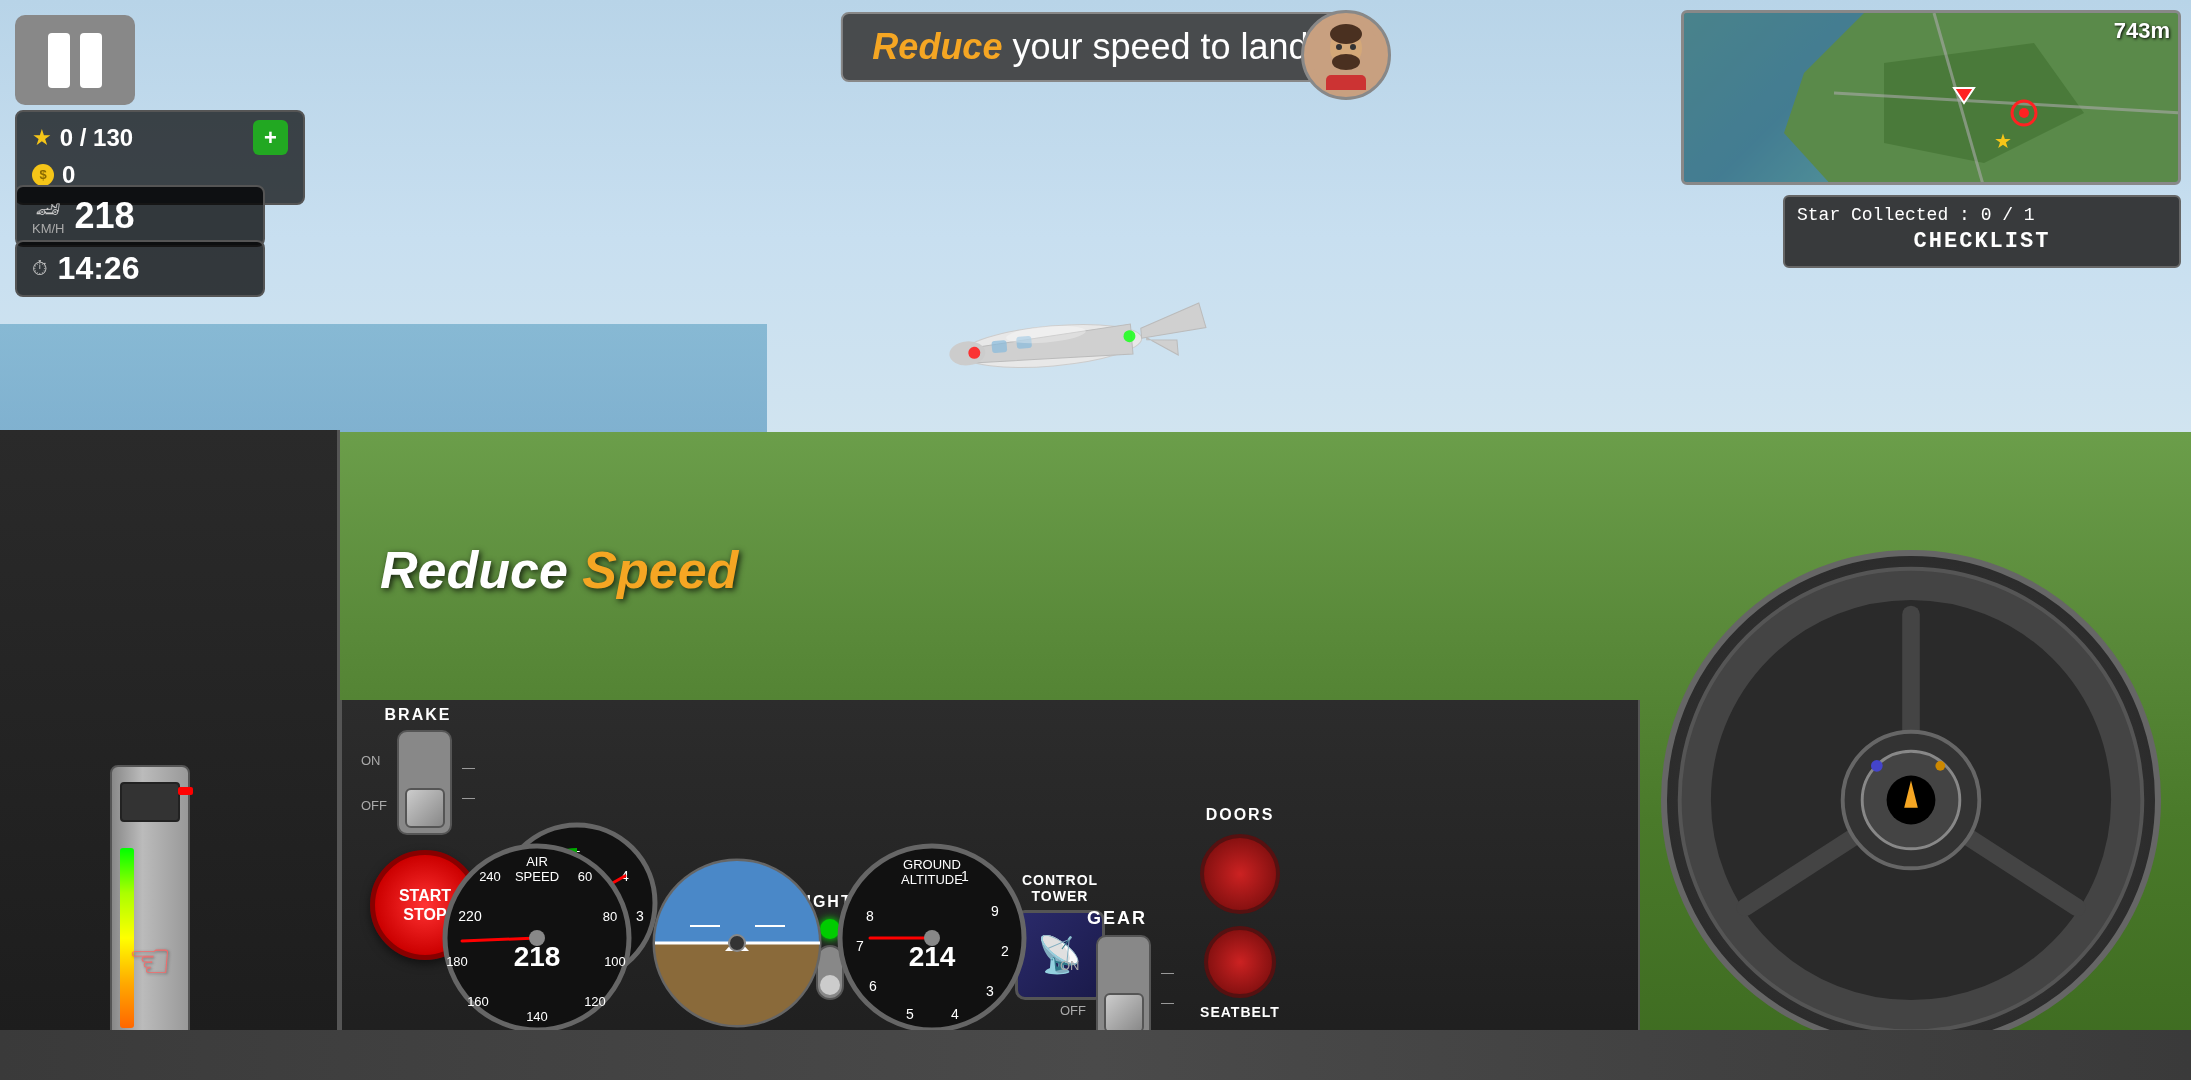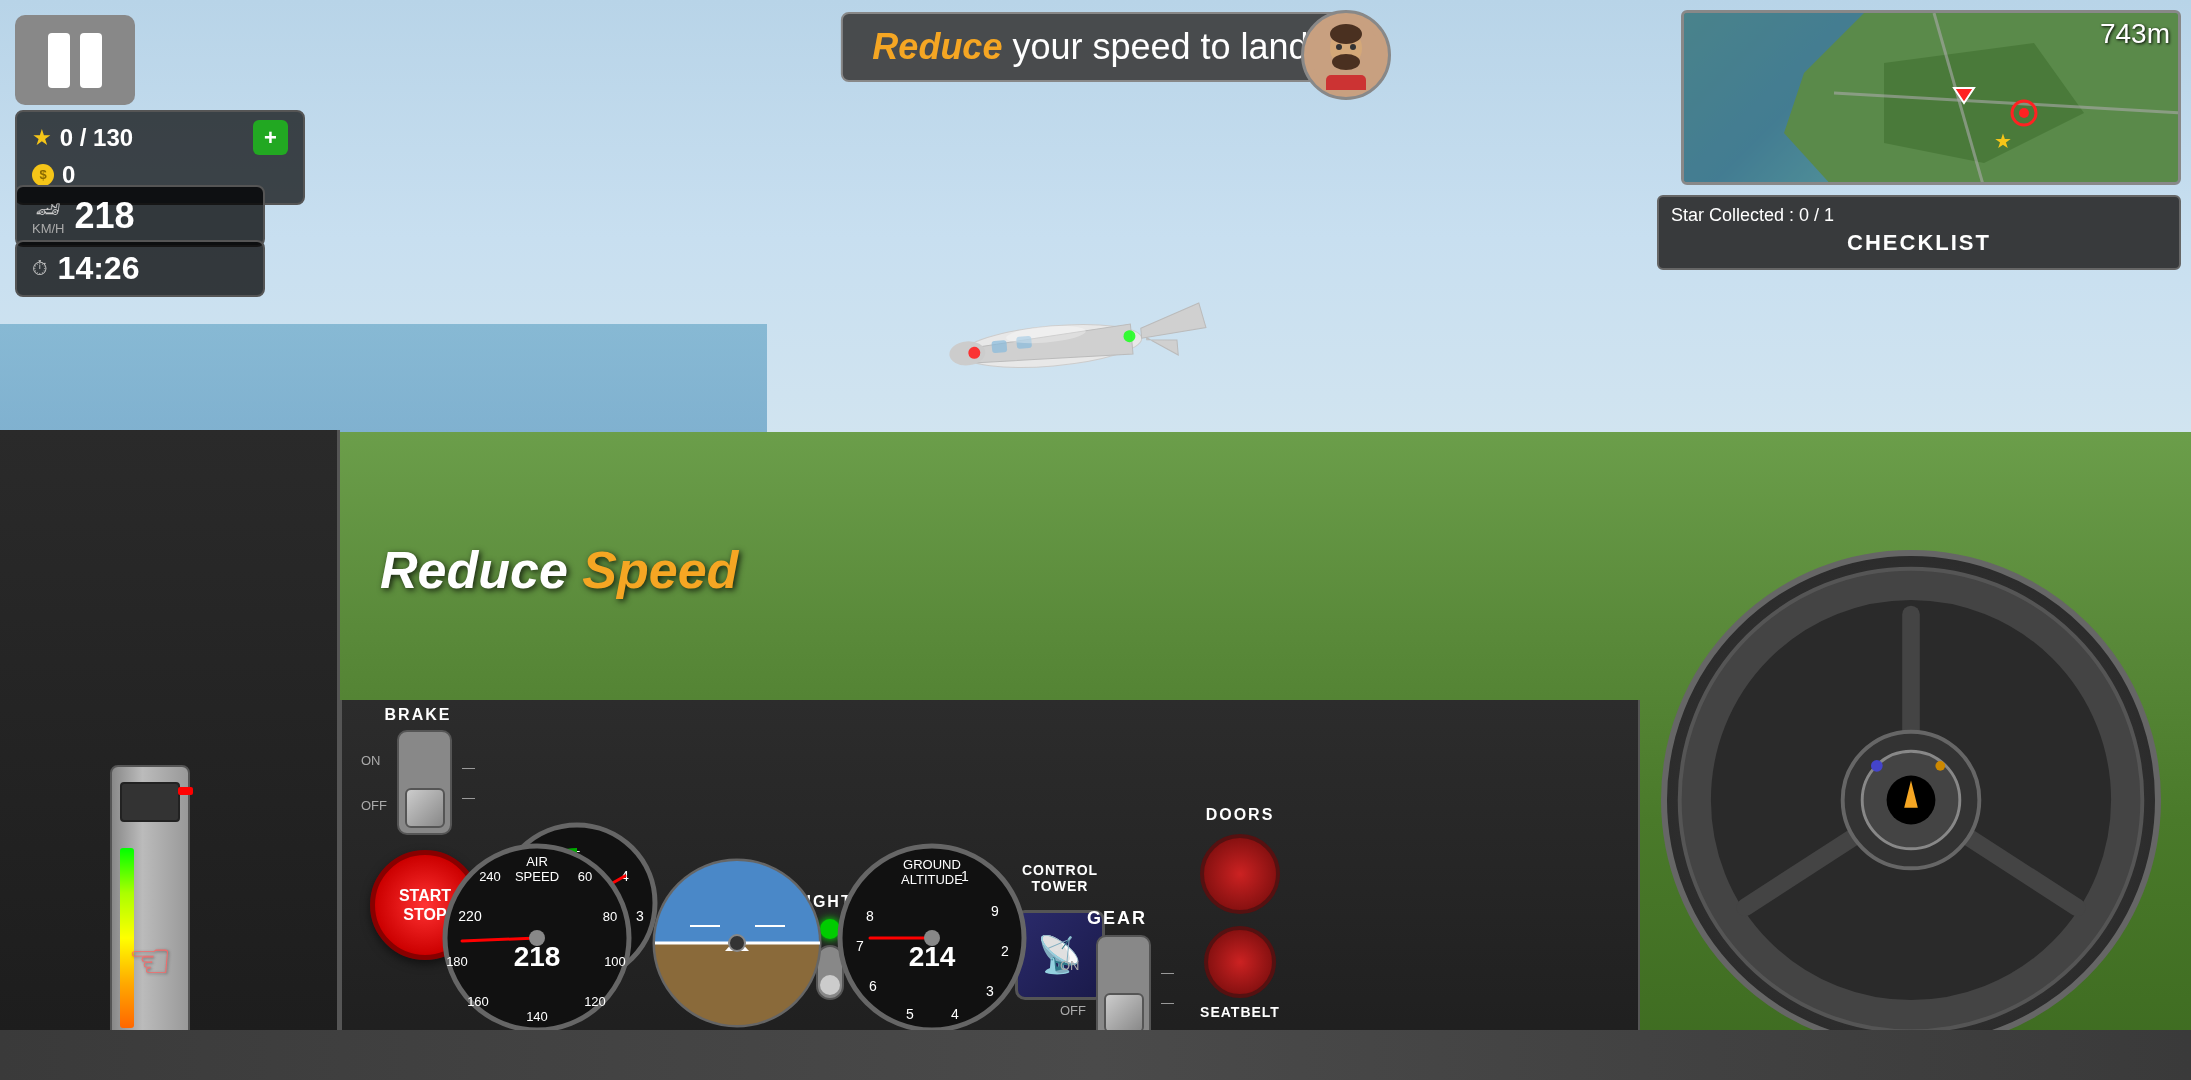--- a/index.html
+++ b/index.html
@@ -168,33 +168,34 @@
       top: 10px; right: 10px;
       width: 500px; height: 175px;
       background: linear-gradient(135deg, #4a7a4a 0%, #3a6a5a 30%, #5a9a6a 50%, #4a8a8a 70%, #6aaa9a 100%);
       border: 3px solid #888;
       border-radius: 6px;
       overflow: hidden;
     }
     .minimap-distance {
       position: absolute;
       top: 5px; right: 8px;
-      color: white; font-size: 28px; font-weight: normal;
+      color: white; font-size: 22px; font-weight: bold;
       text-shadow: 1px 1px 3px black;
     }
 
     
     .info-panel {
       position: absolute;
       top: 195px; right: 10px;
-      width: 524px;
+      width: 398px;
       background: rgba(40,40,40,0.9);
       border: 2px solid #666;
       border-radius: 6px;
       padding: 8px 12px;
+      font-family: Liberation Mono, monospace;
     }
     .info-row {
       display: flex; align-items: center;
       justify-content: space-between;
       color: white;
       font-size: 20px;
     }
     .info-label { color: white; font-size: 18px; }
     .checklist-title {
       text-align: center;
@@ -340,21 +341,21 @@
 
     
     .control-tower-section {
       position: absolute;
       left: 650px; bottom: 60px;
       width: 140px;
       display: flex; flex-direction: column; align-items: center;
     }
     .control-tower-label {
       color: white; font-size: 14px; font-weight: bold;
-      letter-spacing: 1px; text-align: center; margin-bottom: 16px;
+      letter-spacing: 1px; text-align: center; margin-bottom: 6px;
     }
     .tower-btn {
       width: 90px; height: 90px;
       background: linear-gradient(135deg, #2a2a6a 0%, #1a1a4a 100%);
       border-radius: 10px;
       border: 3px solid #555;
       display: flex; align-items: center; justify-content: center;
       font-size: 36px; color: white;
       cursor: pointer;
     }

